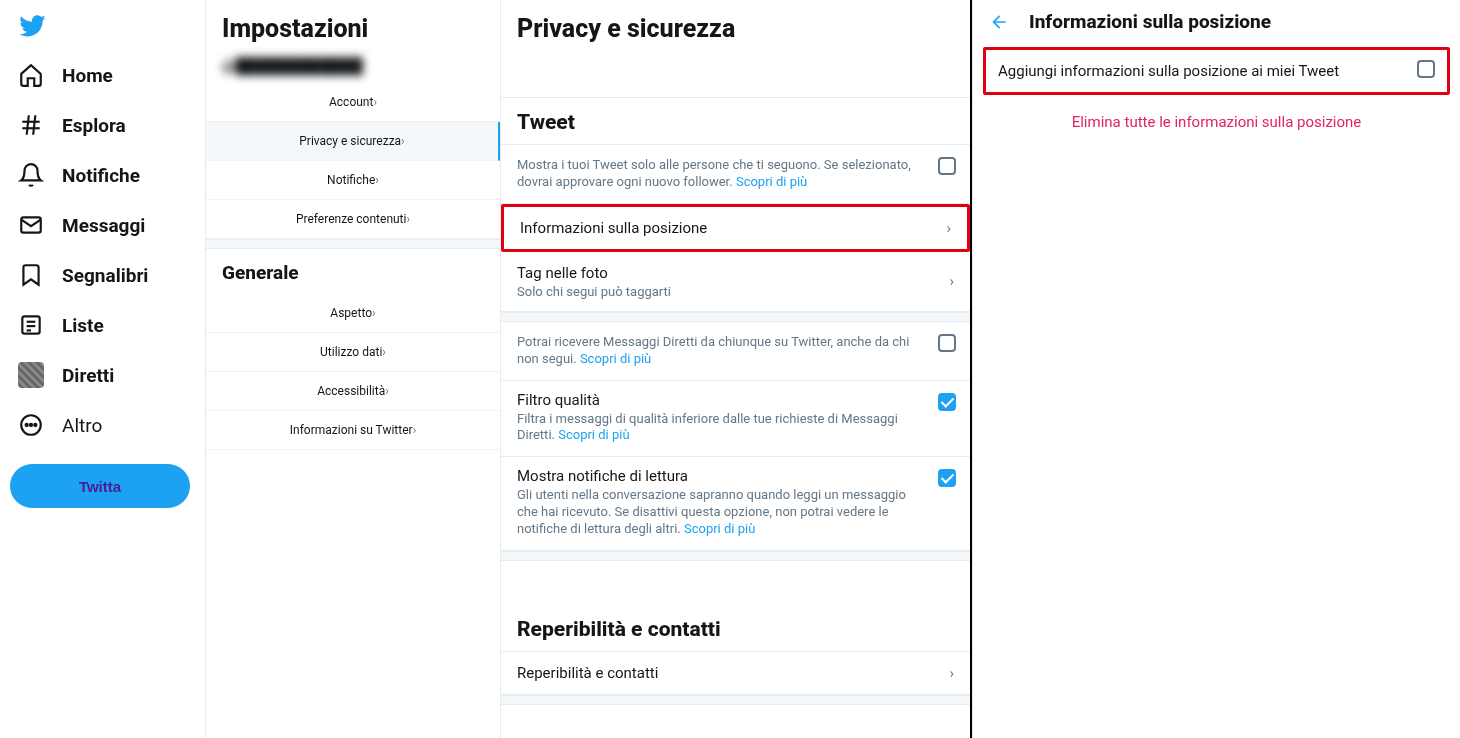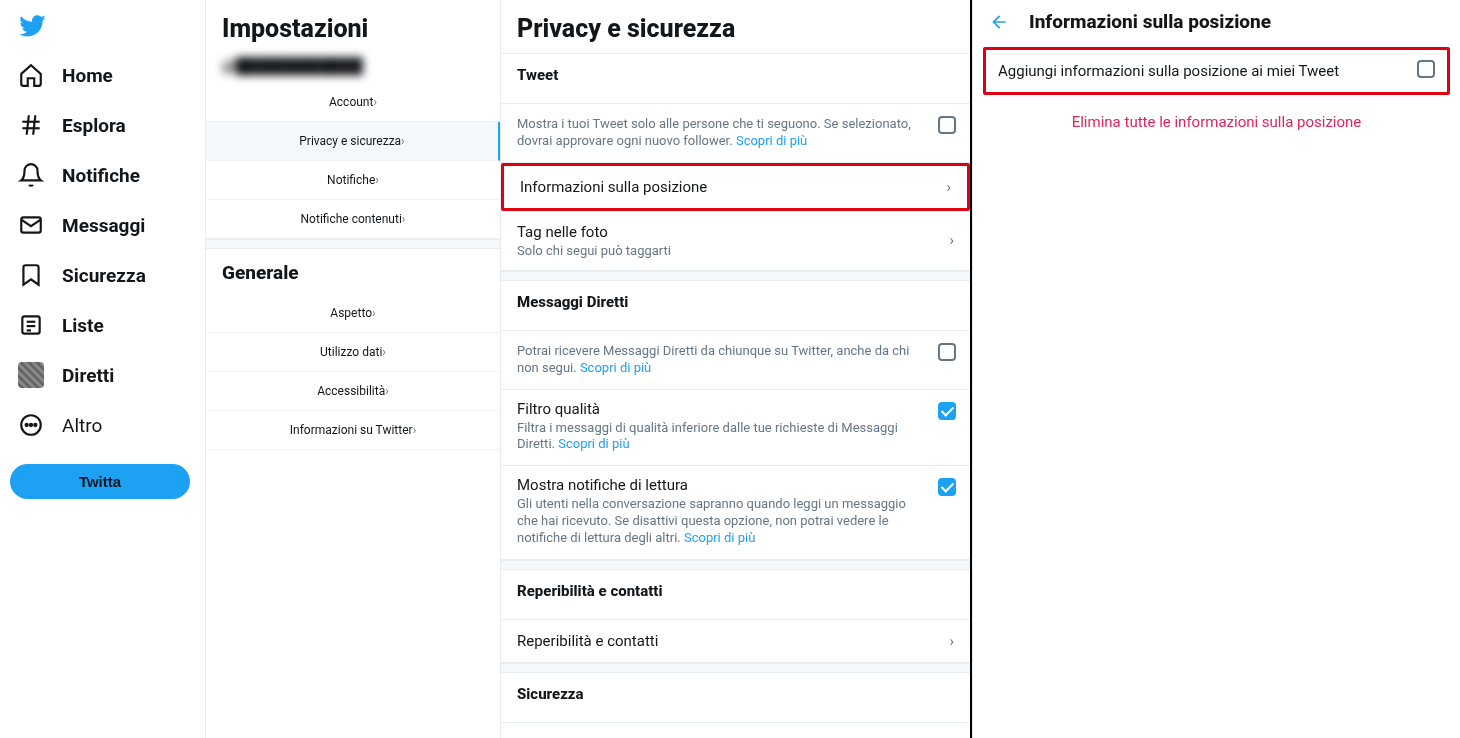--- a/index.html
+++ b/index.html
@@ -6,38 +6,38 @@
 body { font-family: -apple-system, BlinkMacSystemFont, "Segoe UI", Roboto, Helvetica, Arial, sans-serif; font-size: 15px; color: #14171a; background: #fff; display: flex; height: 738px; width: 1460px; overflow: hidden; }
 a { text-decoration: none; }
 
 
 .leftnav { width: 205px; padding: 6px 10px 0 10px; display: flex; flex-direction: column; }
 .logo { padding: 6px 8px 10px 8px; }
 .navitem { display: flex; align-items: center; gap: 18px; padding: 12px 8px; border-radius: 9999px; cursor: pointer; }
 .navitem .icon { width: 26px; height: 26px; display: flex; align-items: center; justify-content: center; }
 .navitem .label { font-size: 19px; font-weight: 700; }
 .navitem.altro .label { font-weight: 400; }
-.tweetbtn { margin-top: 14px; background: #1da1f2; color: #0f172a; border: none; border-radius: 9999px; width: 180px; height: 35px; font-size: 15px; font-weight: 700; cursor: pointer; }
+.tweetbtn { margin-top: 14px; background: #1da1f2; color: #4c1d95; border: none; border-radius: 9999px; width: 180px; height: 44px; font-size: 15px; font-weight: 700; cursor: pointer; }
 .avatar { width: 26px; height: 26px; border-radius: 4px; background: #555; background-image: linear-gradient(45deg,#666 25%,#888 25%,#888 50%,#666 50%,#666 75%,#888 75%); background-size: 8px 8px; filter: blur(0.3px); }
 
 
 .col { border-left: 1px solid #e6ecf0; height: 100%; overflow-y: auto; }
 .col2 { width: 295px; }
 .col3 { width: 470px; }
 .col4 { flex: 1; border-right: none; position: relative; }
 .colhead { font-size: 25px; font-weight: 800; padding: 14px 16px 10px 16px; }
 .subhead { font-size: 19px; font-weight: 800; padding: 12px 16px 10px 16px; }
 .username { padding: 4px 16px 8px 16px; font-size: 15px; font-weight: 700; color: #14171a; filter: blur(4px); }
 .row { display: flex; align-items: center; justify-content: center; padding: 12px 16px; border-bottom: 1px solid #f0f3f4; cursor: pointer; font-size: 12px; color: #14171a; background: #fff; }
 .row.selected { border-right: 2px solid #1da1f2; background: #f5f8fa; }
 .chev { color: #657786; }
 .spacer { height: 10px; background: #f5f8fa; border-bottom: 1px solid #e6ecf0; border-top: 1px solid #e6ecf0; }
 
 
-.sechead { font-size: 15px; font-weight: 800; padding: 12px 16px 19px 16px; border-bottom: 1px solid #e6ecf0; }
+.sechead { font-size: 21px; font-weight: 800; padding: 12px 16px 10px 16px; border-bottom: 1px solid #e6ecf0; margin-top: 44px; }
 .item { padding: 10px 16px 12px 16px; border-bottom: 1px solid #e6ecf0; position: relative; }
 .item .title { font-size: 15px; color: #14171a; }
 .item .desc { font-size: 13px; color: #657786; margin-top: 2px; line-height: 1.3; padding-right: 32px; }
 .item .link { color: #1da1f2; }
 .item .right { position: absolute; right: 14px; top: 12px; }
 .checkbox { width: 18px; height: 18px; border: 2px solid #657786; border-radius: 4px; display: inline-block; background:#fff; }
 .checkbox.checked { background: #1da1f2; border-color: #1da1f2; position: relative; }
 .checkbox.checked::after { content:""; position:absolute; left:4px; top:0px; width:5px; height:10px; border:solid #fff; border-width:0 2px 2px 0; transform: rotate(45deg); }
 .arrowrow { display:flex; justify-content:space-between; align-items:center; padding: 12px 16px; border-bottom:1px solid #e6ecf0; cursor:pointer; font-size:15px; }
 .arrowrow .sub { font-size: 13px; color:#657786; margin-top:2px; }
@@ -102,21 +102,21 @@
         </svg>
       </span>
     <span class="label">Messaggi</span>
   </div>
   <div class="navitem">
     <span class="icon">
         <svg width="26" height="26" viewBox="0 0 24 24" fill="none" stroke="#14171a" stroke-width="2">
           <path d="M19 21l-7-5-7 5V5a2 2 0 0 1 2-2h10a2 2 0 0 1 2 2z"></path>
         </svg>
       </span>
-    <span class="label">Sicurezza</span>
+    <span class="label">Segnalibri</span>
   </div>
   <div class="navitem">
     <span class="icon">
         <svg width="26" height="26" viewBox="0 0 24 24" fill="none" stroke="#14171a" stroke-width="2">
           <rect x="4" y="4" width="16" height="16" rx="2"></rect>
           <line x1="8" y1="9" x2="16" y2="9"></line>
           <line x1="8" y1="13" x2="16" y2="13"></line>
           <line x1="8" y1="17" x2="12" y2="17"></line>
         </svg>
       </span>
@@ -151,21 +151,21 @@
     </div>
   <div class="row selected">
       <span>Privacy e sicurezza</span>
       <span class="chev">›</span>
     </div>
   <div class="row">
       <span>Notifiche</span>
       <span class="chev">›</span>
     </div>
   <div class="row">
-      <span>Notifiche contenuti</span>
+      <span>Preferenze contenuti</span>
       <span class="chev">›</span>
     </div>
   <div class="spacer"></div>
   <div class="subhead">Generale</div>
   <div class="row">
       <span>Aspetto</span>
       <span class="chev">›</span>
     </div>
   <div class="row">
       <span>Utilizzo dati</span>
@@ -193,21 +193,20 @@
     <span class="chev">›</span>
   </div>
   <div class="arrowrow">
     <div>
       <div>Tag nelle foto</div>
       <div class="sub">Solo chi segui può taggarti</div>
     </div>
     <span class="chev">›</span>
   </div>
   <div class="spacer"></div>
-  <div class="sechead">Messaggi Diretti</div>
   <div class="item">
     <div class="desc"><span>Potrai ricevere Messaggi Diretti da chiunque su Twitter, anche da chi non segui. </span><a class="link">Scopri di più</a></div>
     <span class="right"><span class="checkbox"></span></span>
   </div>
   <div class="item">
     <div class="title">Filtro qualità</div>
     <div class="desc"><span>Filtra i messaggi di qualità inferiore dalle tue richieste di Messaggi Diretti. </span><a class="link">Scopri di più</a></div>
     <span class="right"><span class="checkbox checked"></span></span>
   </div>
   <div class="item">

